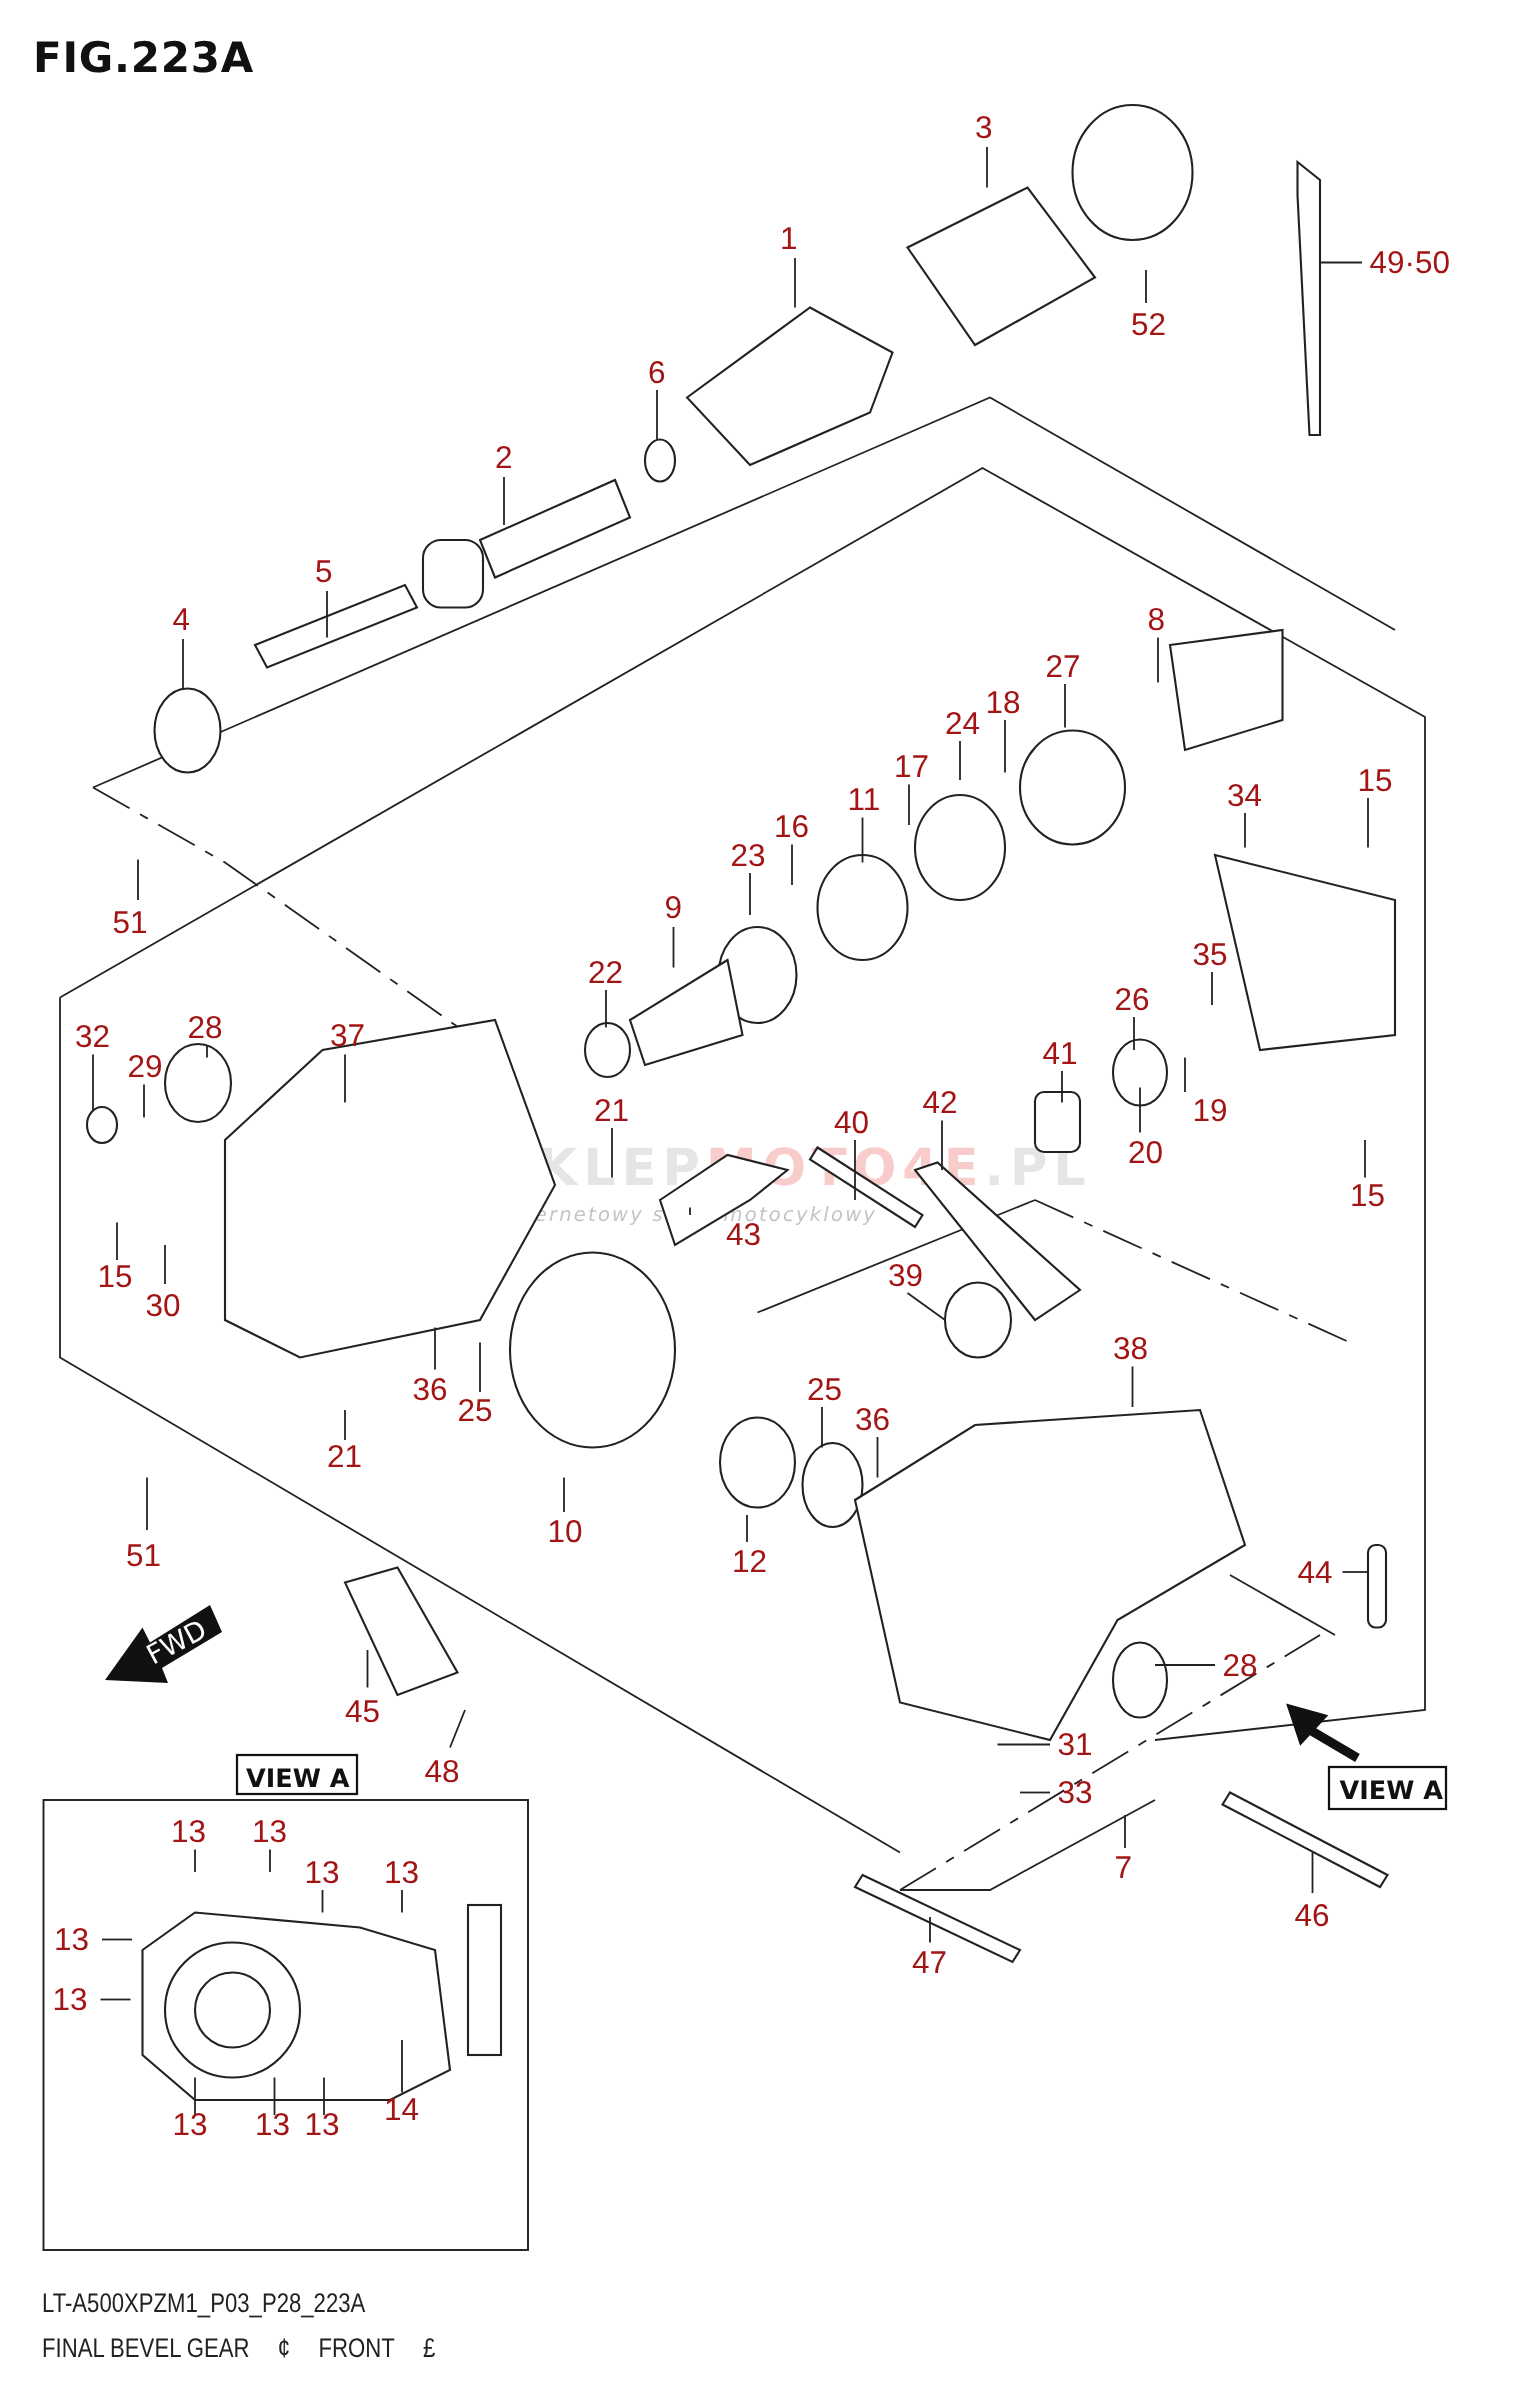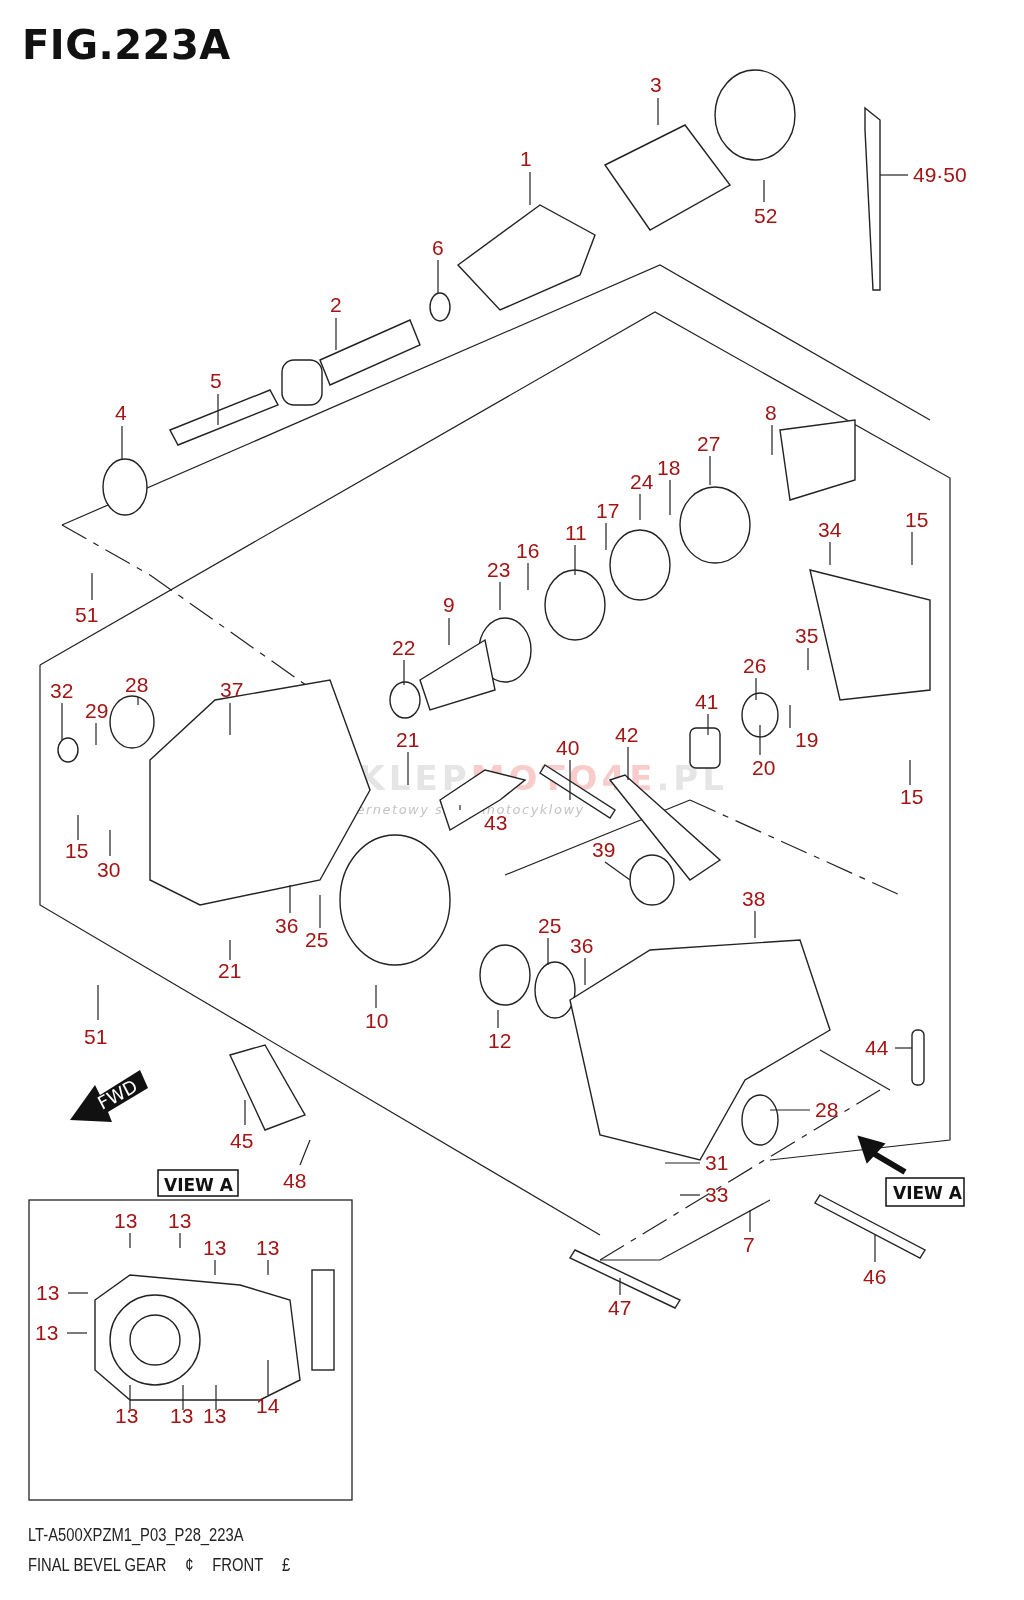--- a/index.html
+++ b/index.html
@@ -1,17 +1,17 @@
 <!DOCTYPE html>
 <html><head>
 <meta charset="utf-8">
 <style>
   html, body { margin:0; padding:0; background:#fff; }
   body { width:1024px; height:1600px; position:relative; overflow:hidden; font-family:"DejaVu Sans", sans-serif; }
-  #fig-title { position:absolute; left:22px; top:22px; font-family:"DejaVu Sans", sans-serif; font-weight:bold; font-size:40px; color:#111; letter-spacing:0.5px; }
+  #fig-title { position:absolute; left:22px; top:22px; font-family:"DejaVu Sans", sans-serif; font-weight:bold; font-size:28px; color:#111; letter-spacing:0.5px; }
   #footer { position:absolute; left:28px; top:1520px; font-family:"Liberation Sans", sans-serif; font-size:18px; color:#222; line-height:30px; transform:scaleX(0.82); transform-origin:left top; }
   #footer .row2 span { margin-right:18px; }
   svg#diagram { position:absolute; left:0; top:0; }
   .lbl { fill:#a31515; font-family:"Liberation Sans", sans-serif; font-size:21px; }
   .line { stroke:#222; stroke-width:1.2; fill:none; }
   .dash { stroke:#222; stroke-width:1.2; fill:none; stroke-dasharray:28 8 6 8; }
   .part { stroke:#222; stroke-width:1.4; fill:#fff; }
   .viewbox-label { font-family:"DejaVu Sans", sans-serif; font-weight:bold; font-size:17px; fill:#111; }
   .wm1 { font-family:"DejaVu Sans", sans-serif; font-weight:bold; font-size:34px; letter-spacing:4px; opacity:0.25; }
   .wm2 { font-family:"DejaVu Sans", sans-serif; font-style:italic; font-size:13px; fill:#888; opacity:0.5; letter-spacing:1.5px; }

